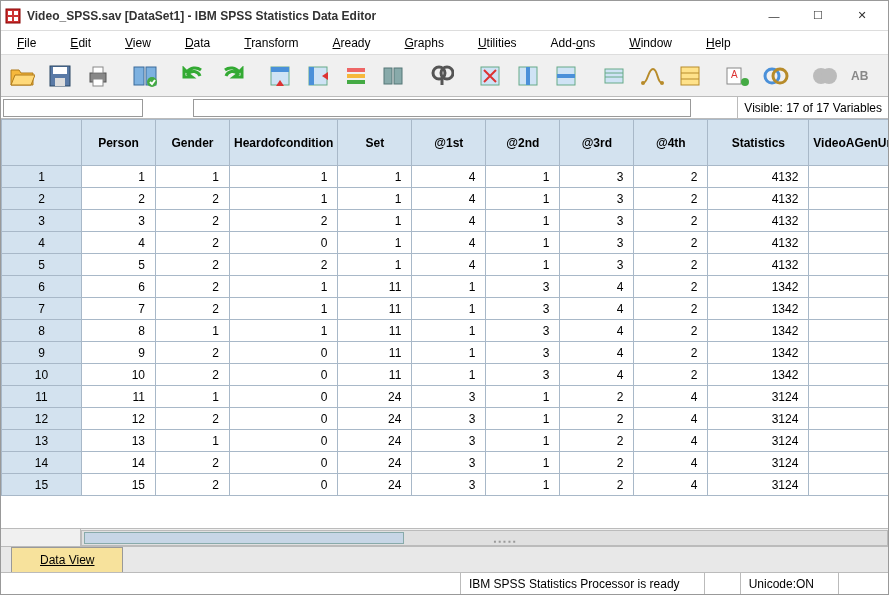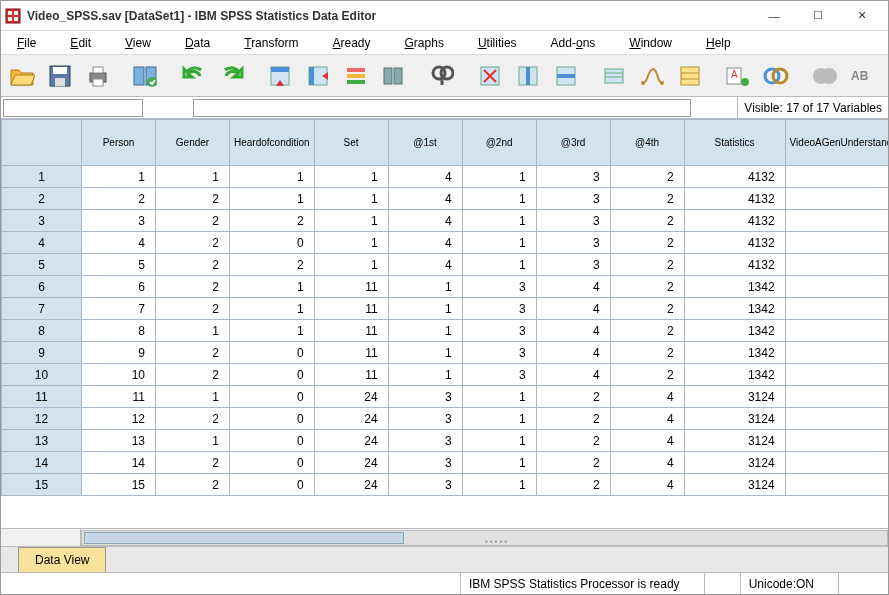--- a/index.html
+++ b/index.html
@@ -17,33 +17,33 @@
   .tool-btn { width:34px; height:34px; border:1px solid transparent; display:flex; align-items:center; justify-content:center; border-radius:3px; }
   .tool-sep { width:6px; }
   .infobar { height: 22px; display:flex; align-items:center; background:#fff; border-bottom:1px solid #bbb;gap:44px; }
   .cell-edit { flex:0 0 140px; height:18px; border:1px solid #999; margin:1px 4px 1px 2px; background:#fff; }
   .cell-edit2 { flex:1; height:18px; border:1px solid #999; margin:1px 2px; background:#fff; }
   .visible-label { padding:0 6px; color:#000; font-size:12px; white-space:nowrap; border-left:1px solid #bbb; height:100%; display:flex; align-items:center; }
   .grid-wrap { flex:1; overflow:hidden; position:relative; display:flex; flex-direction:column; }
   .grid-scroll { flex:1; overflow:hidden; }
   table.grid { border-collapse: collapse; table-layout:fixed; }
   table.grid th, table.grid td { border:1px solid #a8b8c8; background:#fff; padding:0; }
-  table.grid thead th { background:#d3e2ef; color:#000; font-weight:normal; height:46px; font-size:10px; text-align:center; vertical-align:middle; padding:2px 4px; }
+  table.grid thead th { background:#d3e2ef; color:#000; font-weight:bold; height:46px; font-size:12px; text-align:center; vertical-align:middle; padding:2px 4px; }
   table.grid thead th.rowhead-corner { background:#d3e2ef; width:80px; min-width:80px; height:46px; }
   table.grid tbody th.rowhead { background:#d3e2ef; text-align:center; width:80px; min-width:80px; height:22px; font-weight:normal; color:#000; }
   table.grid tbody td { text-align:right; padding-right:10px; height:22px; font-size:12px; color:#000; }
   .col-w { width:74px; min-width:74px; }
   .col-wide { width:101px; min-width:101px; }
   .col-widest { width:128px; min-width:128px; }
   .hscroll-area { height:18px; display:flex; align-items:center; background:#f0f0f0; border-top:1px solid #bbb; }
   .hscroll-area .pad { width:80px; height:100%; background:#f0f0f0; border-right:1px solid #bbb; }
   .hscroll { flex:1; height:16px; background:#e0e0e0; position:relative; border:1px solid #bbb; }
   .hscroll .thumb { position:absolute; left:2px; top:1px; width:320px; height:12px; background:#c7d6e6; border:1px solid #8aa; }
   .view-tabs { height:26px; background:#e8e8e8; display:flex; align-items:flex-end; border-top:1px solid #bbb; }
-  .view-tab { padding:5px 16px; border:1px solid #999; border-bottom:none; margin-left:17px; font-size:12px; background:#c7d6e6; color:#000; }
+  .view-tab { padding:5px 28px; border:1px solid #999; border-bottom:none; margin-left:10px; font-size:12px; background:#c7d6e6; color:#000;text-decoration:underline; }
   .view-tab.active { background:#f7e29c; }
   .gripper { flex:1; display:flex; justify-content:center; align-items:center; color:#999; font-size:8px; letter-spacing:2px; position:relative; top:-26px; }
   .statusbar { height:22px; border-top:1px solid #bbb; display:flex; align-items:center; justify-content:flex-end; background:#fff; font-size:12px; }
   .status-cell { border-left:1px solid #bbb; padding:0 8px; height:100%; display:flex; align-items:center; color:#000;margin-left:16px; }
   .status-spacer { flex:1; }
 </style>
 </head>
 <body>
 
 <div class="window">

